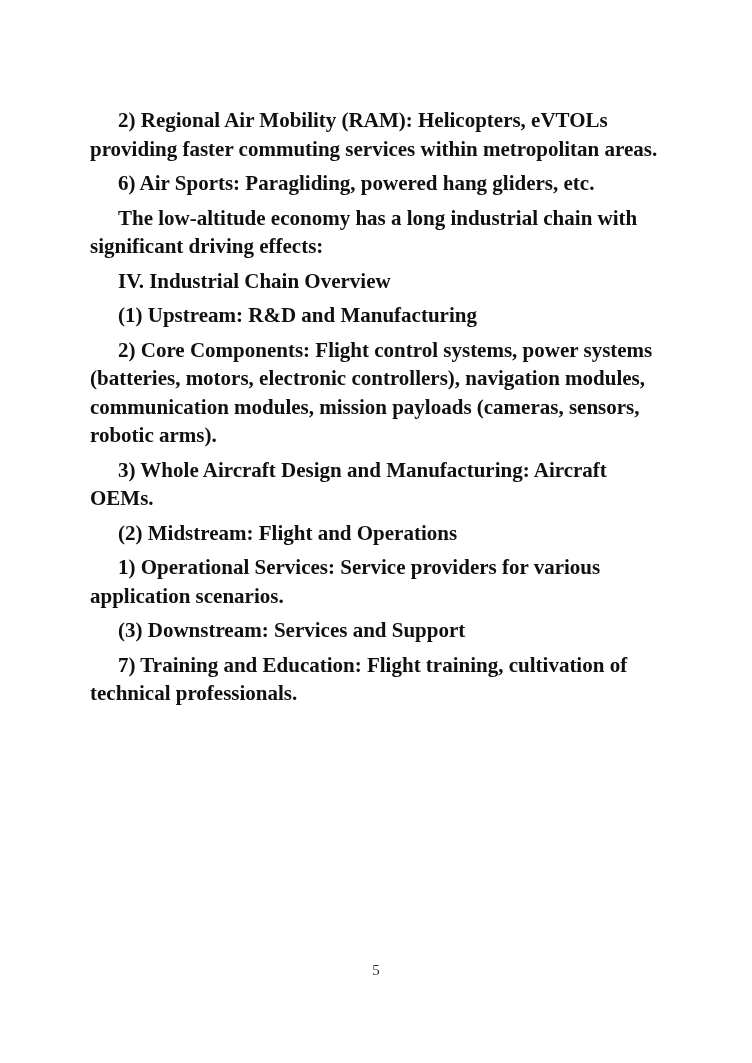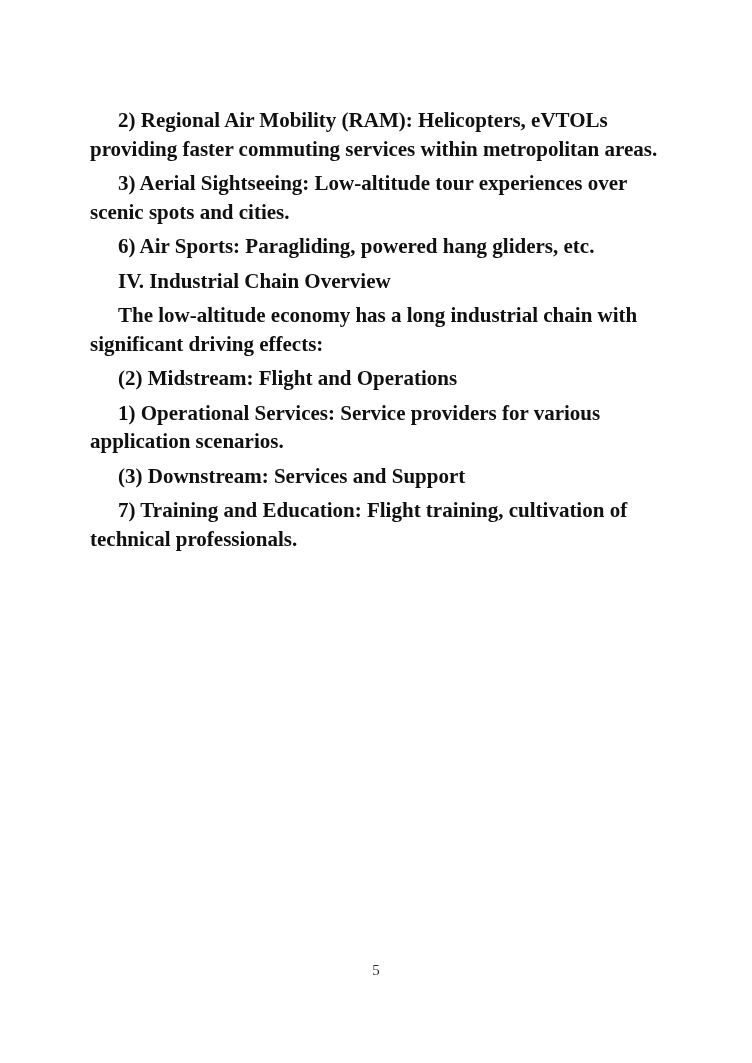--- a/index.html
+++ b/index.html
@@ -42,23 +42,25 @@
     font-weight: normal;
     color: #2e2e2e;
   }
 </style>
 </head>
 <body>
 
 <div class="page">
   <div class="content">
     <p>2) Regional Air Mobility (RAM): Helicopters, eVTOLs providing faster commuting services within metropolitan areas.</p>
-    <p>3) Aerial Sightseeing: Low-altitude tour experiences over scenic spots and cities.</p>
     <p>6) Air Sports: Paragliding, powered hang gliders, etc.</p>
+    <p>The low-altitude economy has a long industrial chain with significant driving effects:</p>
     <p>IV. Industrial Chain Overview</p>
-    <p>The low-altitude economy has a long industrial chain with significant driving effects:</p>
+    <p>(1) Upstream: R&amp;D and Manufacturing</p>
+    <p>2) Core Components: Flight control systems, power systems (batteries, motors, electronic controllers), navigation modules, communication modules, mission payloads (cameras, sensors, robotic arms).</p>
+    <p>3) Whole Aircraft Design and Manufacturing: Aircraft OEMs.</p>
     <p>(2) Midstream: Flight and Operations</p>
     <p>1) Operational Services: Service providers for various application scenarios.</p>
     <p>(3) Downstream: Services and Support</p>
     <p>7) Training and Education: Flight training, cultivation of technical professionals.</p>
   </div>
   <div class="page-footer">5</div>
 </div>
 
 </body></html>

